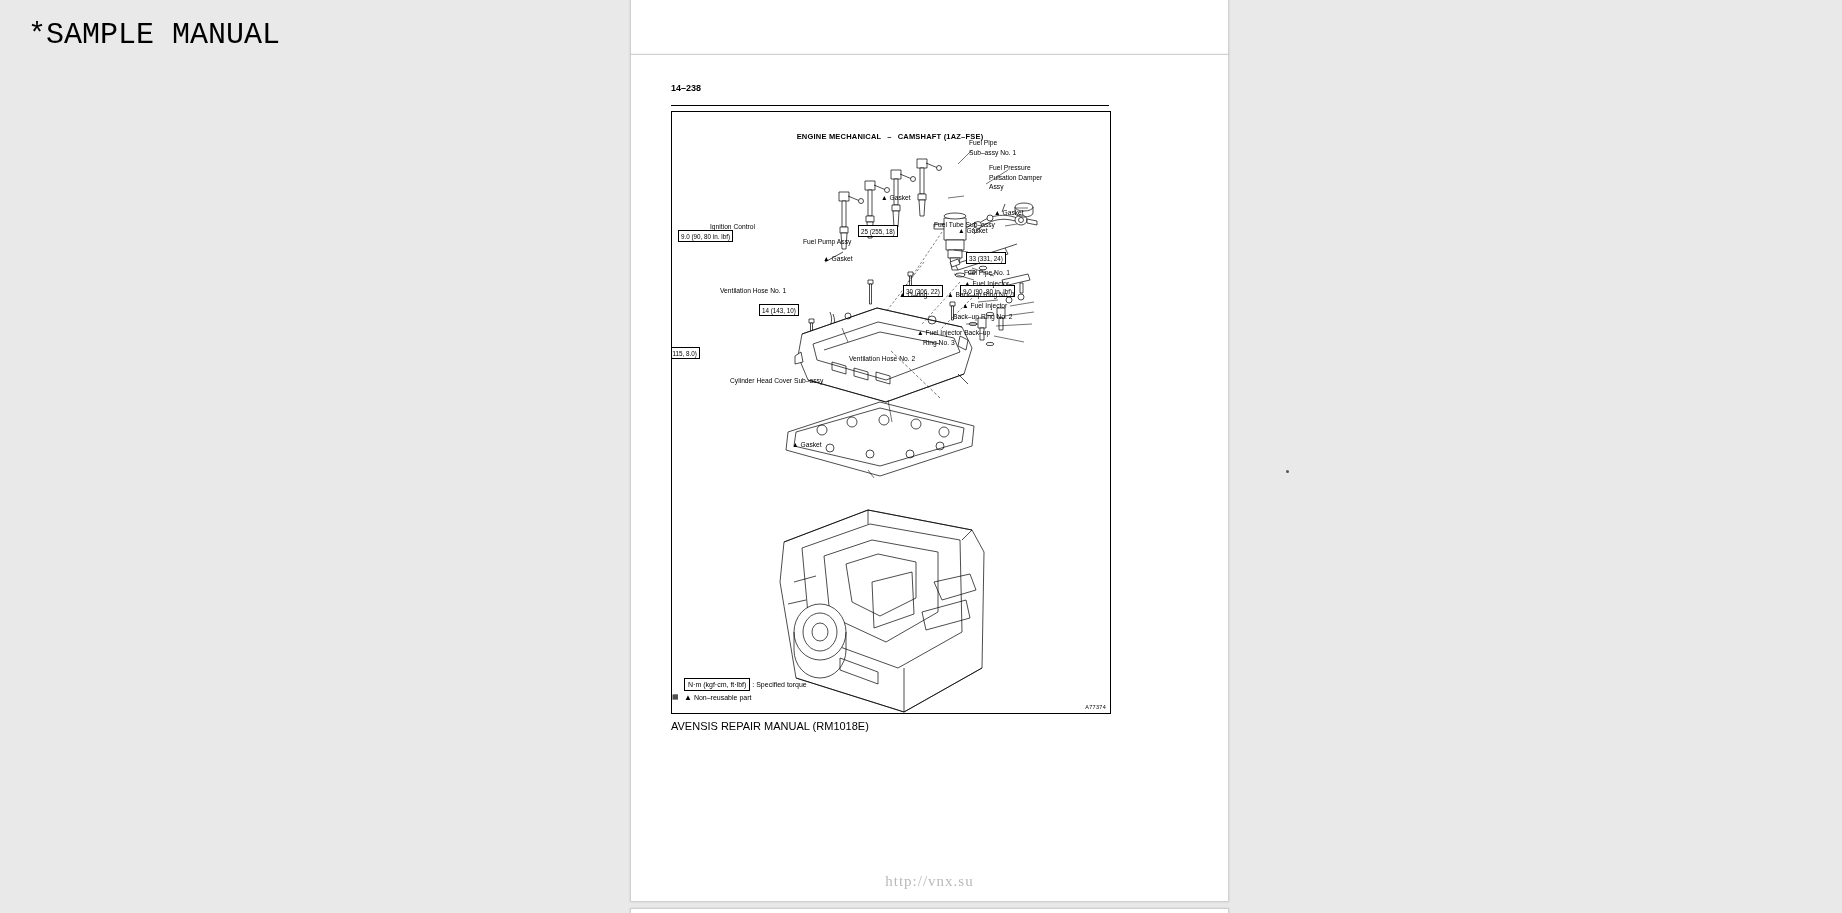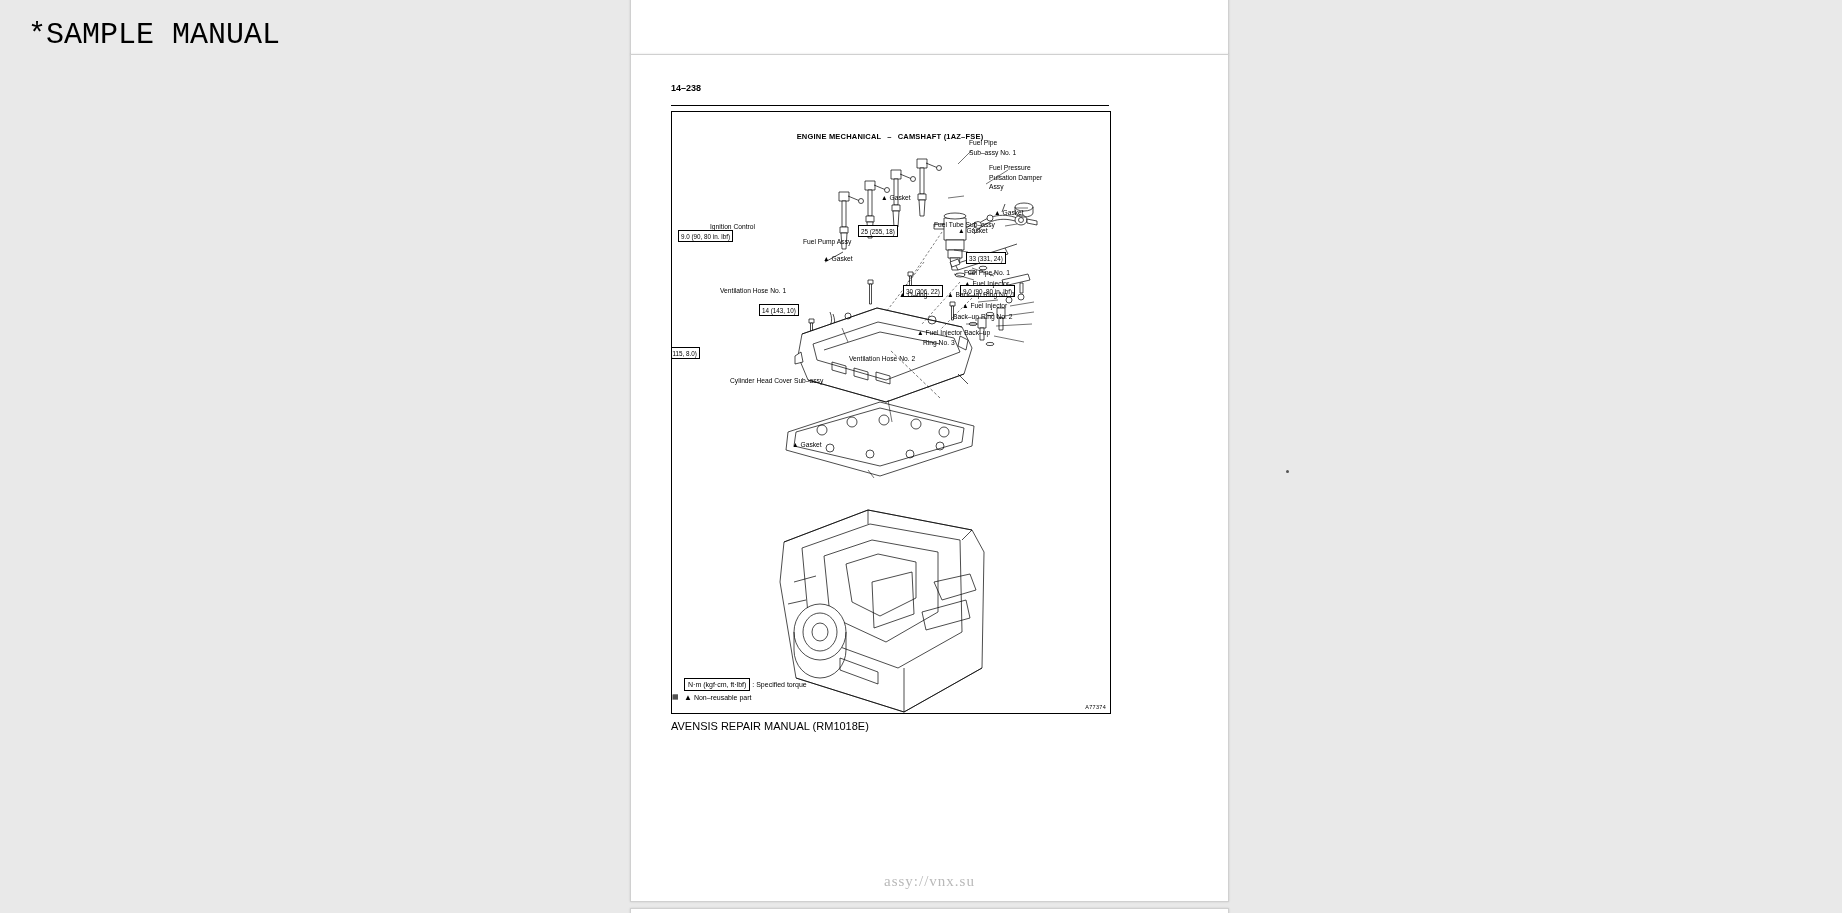--- a/index.html
+++ b/index.html
@@ -459,18 +459,18 @@
           </div>
         </div>
         <div class="legend-icon">▦</div>
 
         <div class="fig-code">A77374</div>
       </div>
 
       <div class="pg-footer">AVENSIS REPAIR MANUAL  (RM1018E)</div>
     </div>
 
-    <div class="wm wm-main">assy://vnx.su</div>
+    <div class="wm wm-main">http://vnx.su</div>
   </div>
 
   <div class="page page-next"></div>
 
 </div>
 
 </body></html>

